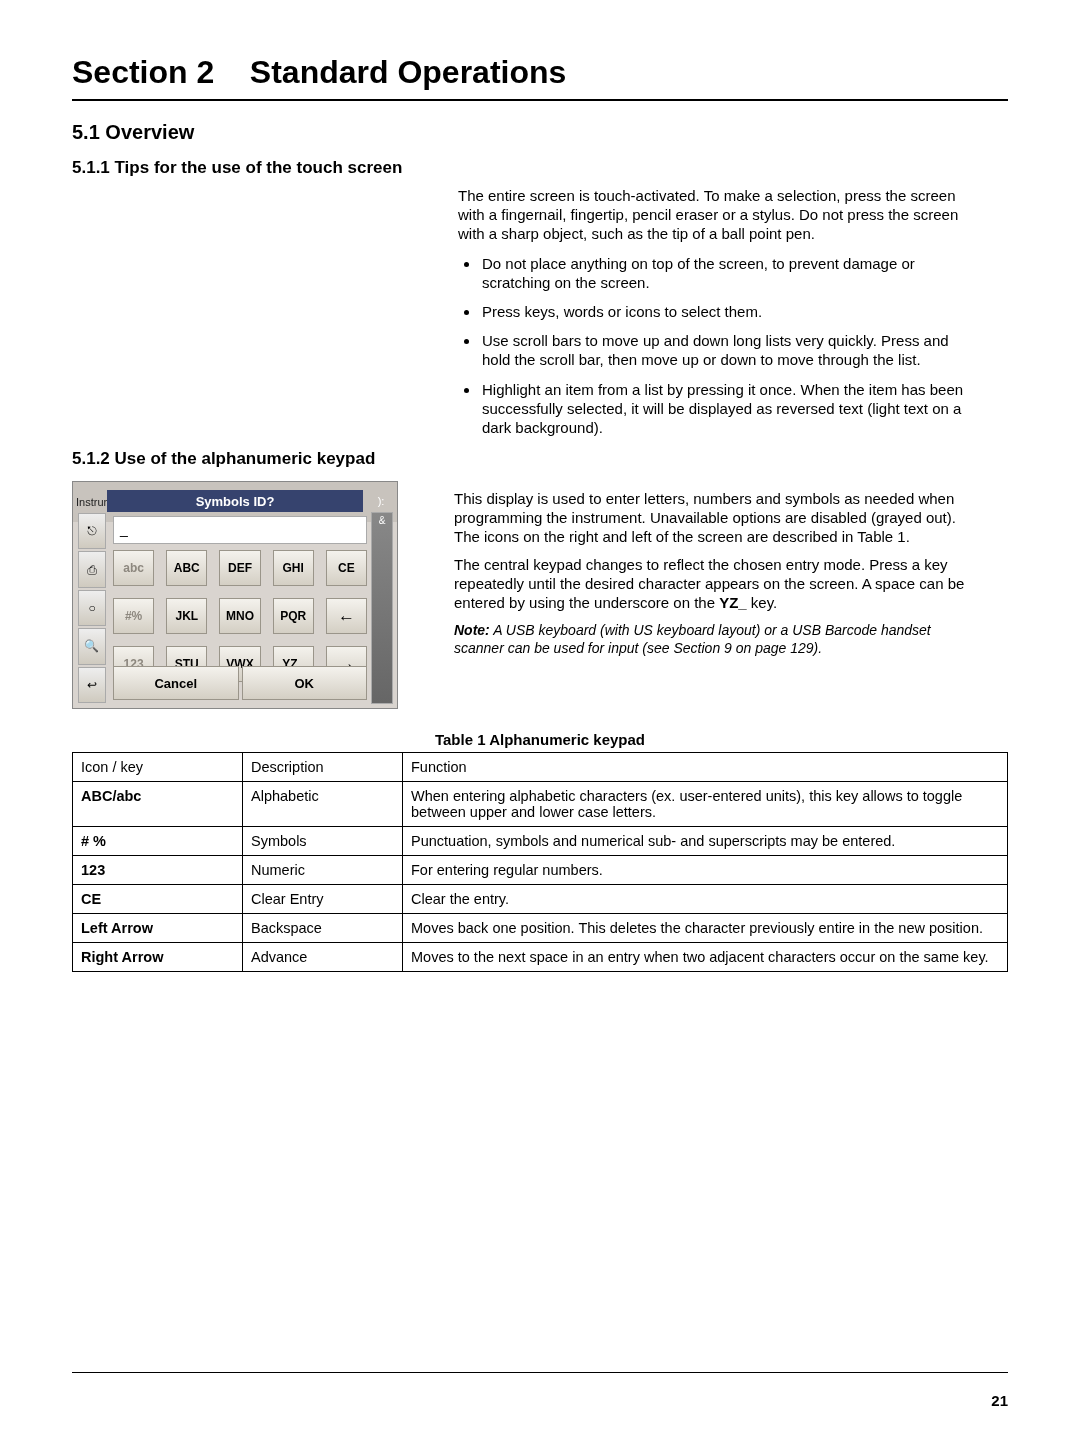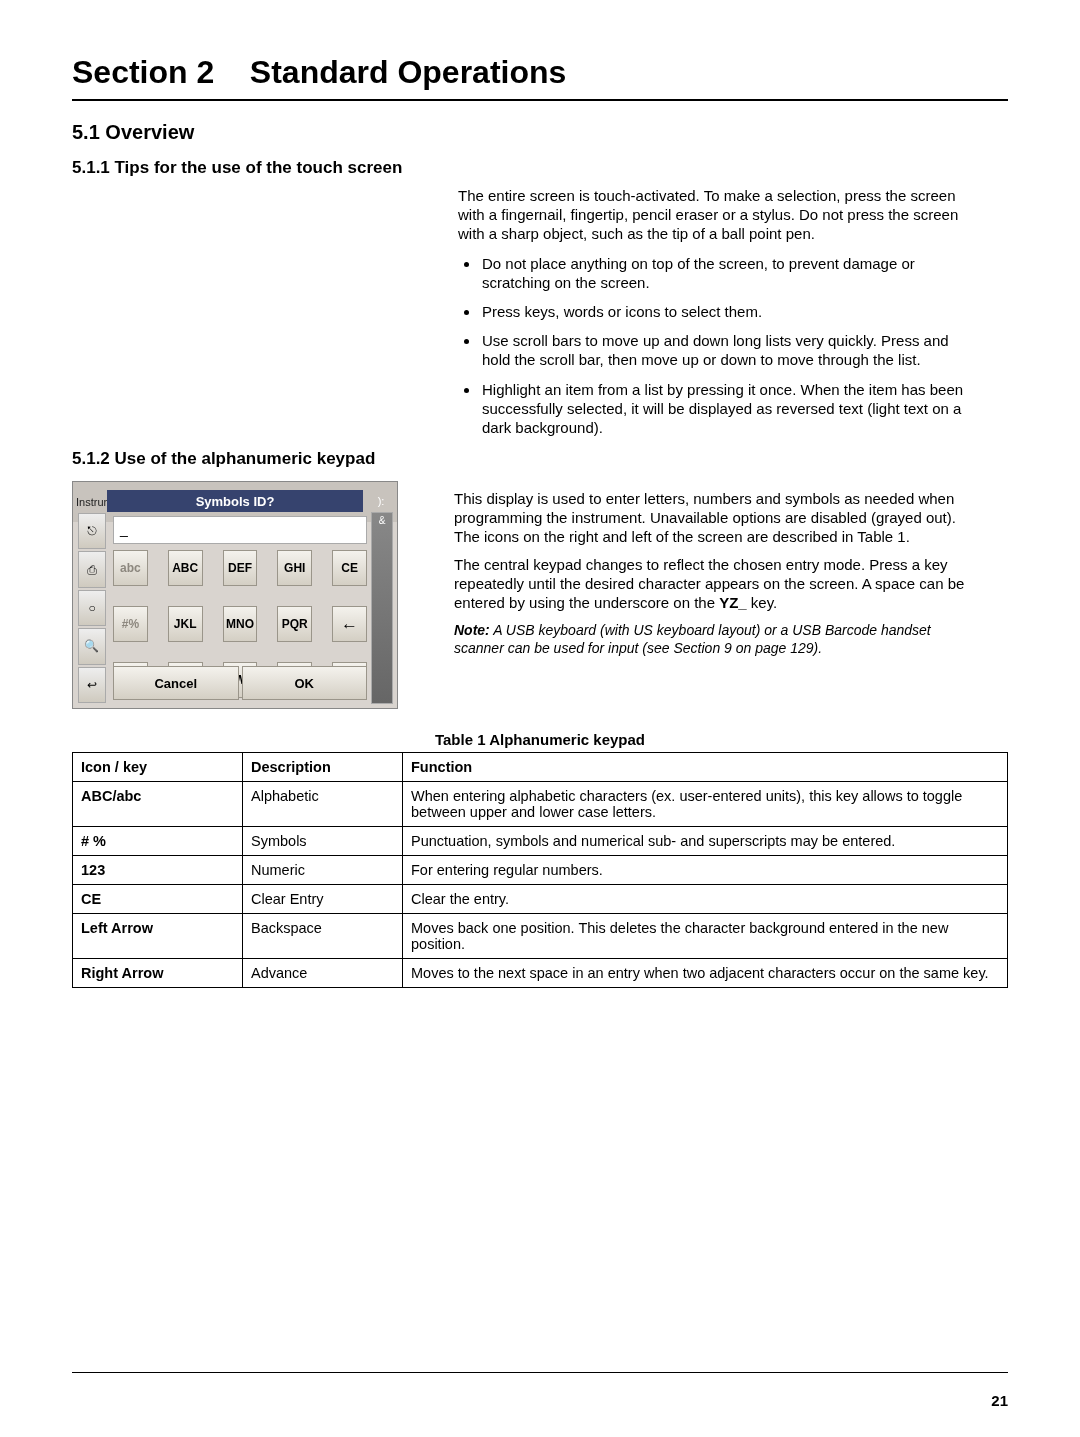--- a/index.html
+++ b/index.html
@@ -18,35 +18,35 @@
   .keypad-wrap{width:326px;flex:none}
   .keypad{border:1px solid #888;background:#d9d4cf;height:228px;position:relative;overflow:hidden}
   .kp-scrim{position:absolute;top:0;left:0;right:0;font-size:11px;color:#222;padding:14px 3px;background:#c8c3bd}
   .kp-header{position:absolute;top:8px;left:34px;right:34px;height:22px;background:#36436e;color:#fff;font-size:13px;font-weight:700;display:flex;align-items:center;justify-content:center}
   .kp-hdr-lr{position:absolute;top:8px;height:22px;width:12px;color:#fff;font-size:11px;display:flex;align-items:center;justify-content:center}
   .hdr-r{right:10px}
   .kp-left-col{position:absolute;left:4px;top:30px;width:30px;bottom:4px;display:flex;flex-direction:column}
   .kp-left-col .cell{flex:1;border:1px solid #aaa;margin:1px;background:linear-gradient(#eee,#cfcabf);display:flex;align-items:center;justify-content:center;font-size:12px}
   .kp-right-col{position:absolute;right:4px;top:30px;width:22px;bottom:4px;border:1px solid #aaa;background:linear-gradient(#888,#666);color:#fff;font-size:10px;display:flex;align-items:flex-start;justify-content:center;padding-top:2px}
   .kp-input{position:absolute;top:34px;left:40px;right:30px;height:28px;background:#fff;border:1px solid #aaa;padding:4px 6px;font-size:14px}
-  .kp-grid{position:absolute;top:68px;left:40px;right:30px;display:grid;grid-template-columns:repeat(5,1fr);gap:20px}
+  .kp-grid{position:absolute;top:68px;left:40px;right:30px;display:grid;grid-template-columns:repeat(5,1fr);gap:12px}
   .kp-key{height:36px;background:linear-gradient(#f4f2ed,#d4cfc4);border:1px solid #9a958a;display:flex;align-items:center;justify-content:center;font-size:12px;font-weight:700}
   .kp-key.muted{color:#8d887f}
   .kp-bottom{position:absolute;left:40px;right:30px;bottom:8px;display:flex;gap:3px}
   .kp-btn{flex:1;height:34px;background:linear-gradient(#f4f2ed,#d4cfc4);border:1px solid #9a958a;display:flex;align-items:center;justify-content:center;font-size:13px;font-weight:700}
 
   .keypad-right-text{margin-left:56px;width:520px}
   .note{font-size:14px;line-height:1.28;margin:10px 0}
   .note b{font-style:normal;font-weight:700}
   .note i,.note em{font-style:italic}
 
   .tbl-caption{font-size:15px;font-weight:700;text-align:center;margin:18px 0 4px}
   table.doc{width:100%;border-collapse:collapse}
   table.doc th,table.doc td{border:1px solid #000;font-size:14.5px;padding:6px 8px;vertical-align:top;text-align:left}
-  table.doc th{font-weight:700}
+  table.doc th{font-weight:400}
   table.doc td.bold{font-weight:700}
 
   .pagenum{position:absolute;right:72px;bottom:28px;font-size:15px;font-weight:700}
   .ft-rule{position:absolute;left:72px;right:72px;bottom:56px;border:none;border-top:1px solid #000}
   .arrow{font-weight:700;font-size:17px}
 </style>
 </head>
 <body>
 
 <div class="page">
@@ -155,21 +155,21 @@
         <td>For entering regular numbers.</td>
       </tr>
       <tr>
         <td class="bold">CE</td>
         <td>Clear Entry</td>
         <td>Clear the entry.</td>
       </tr>
       <tr>
         <td class="bold">Left Arrow</td>
         <td>Backspace</td>
-        <td>Moves back one position. This deletes the character background entered in the new position.</td>
+        <td>Moves back one position. This deletes the character previously entire in the new position.</td>
       </tr>
       <tr>
         <td class="bold">Right Arrow</td>
         <td>Advance</td>
         <td>Moves to the next space in an entry when two adjacent characters occur on the same key.</td>
       </tr>
     </tbody>
   </table>
 
   <hr class="ft-rule">

